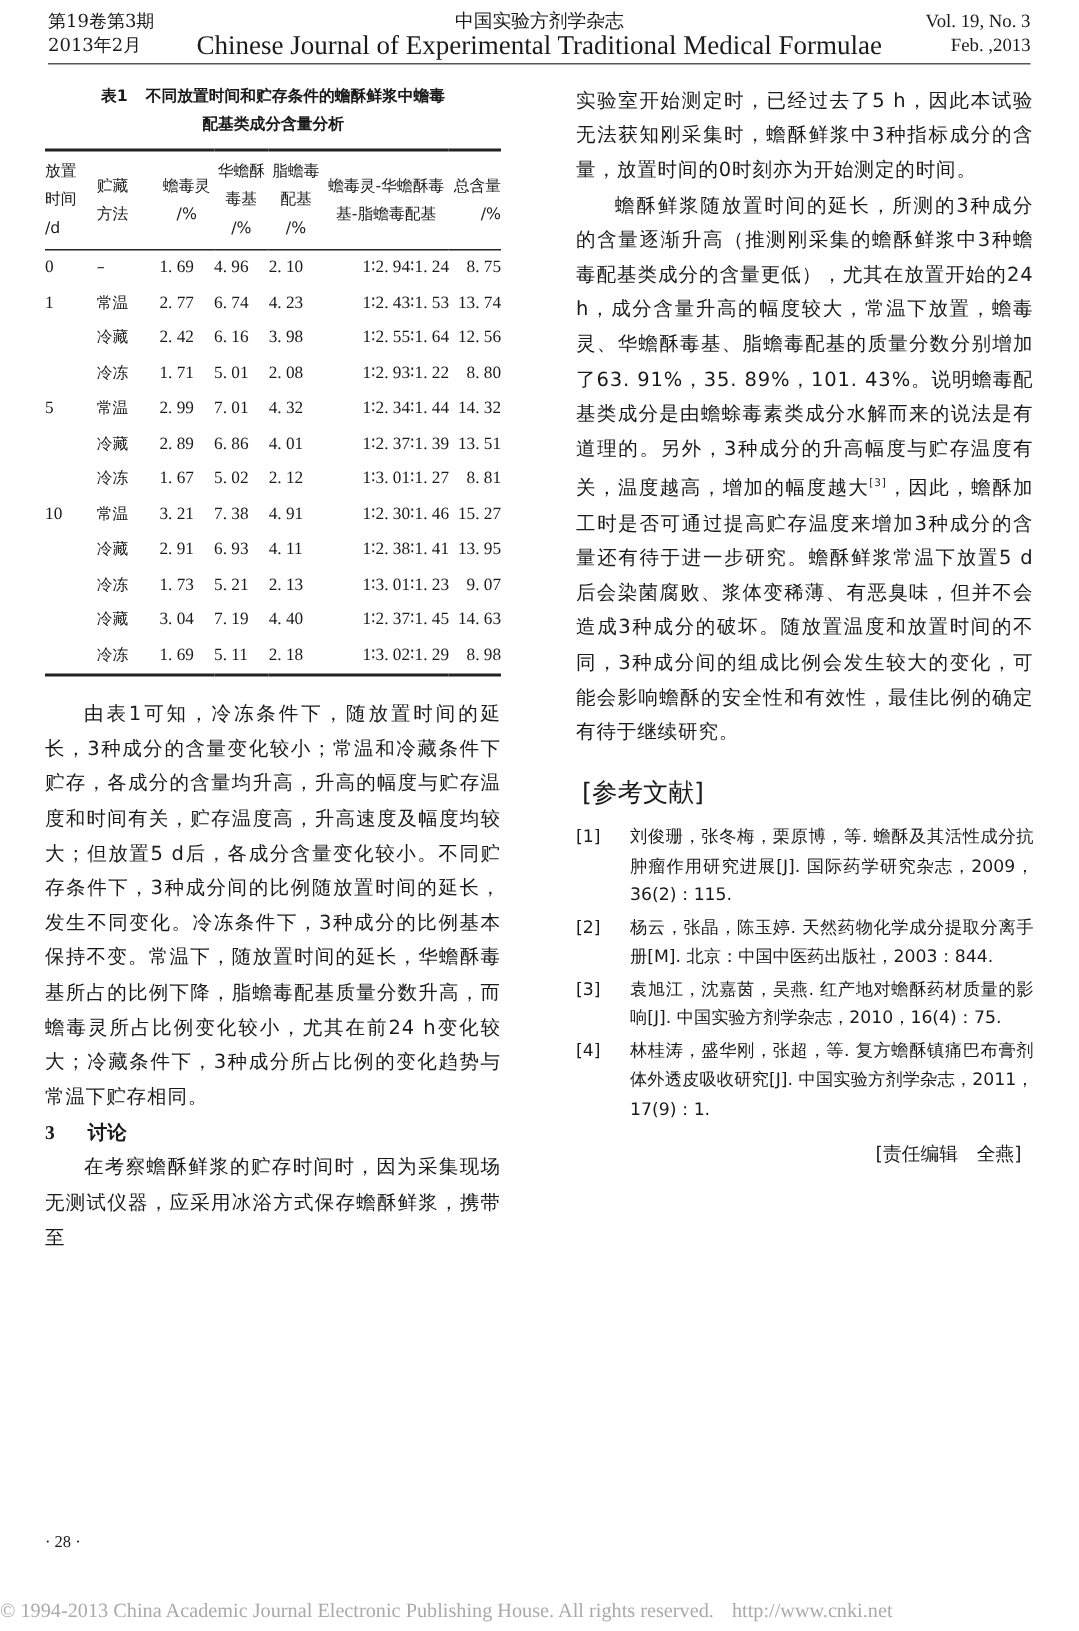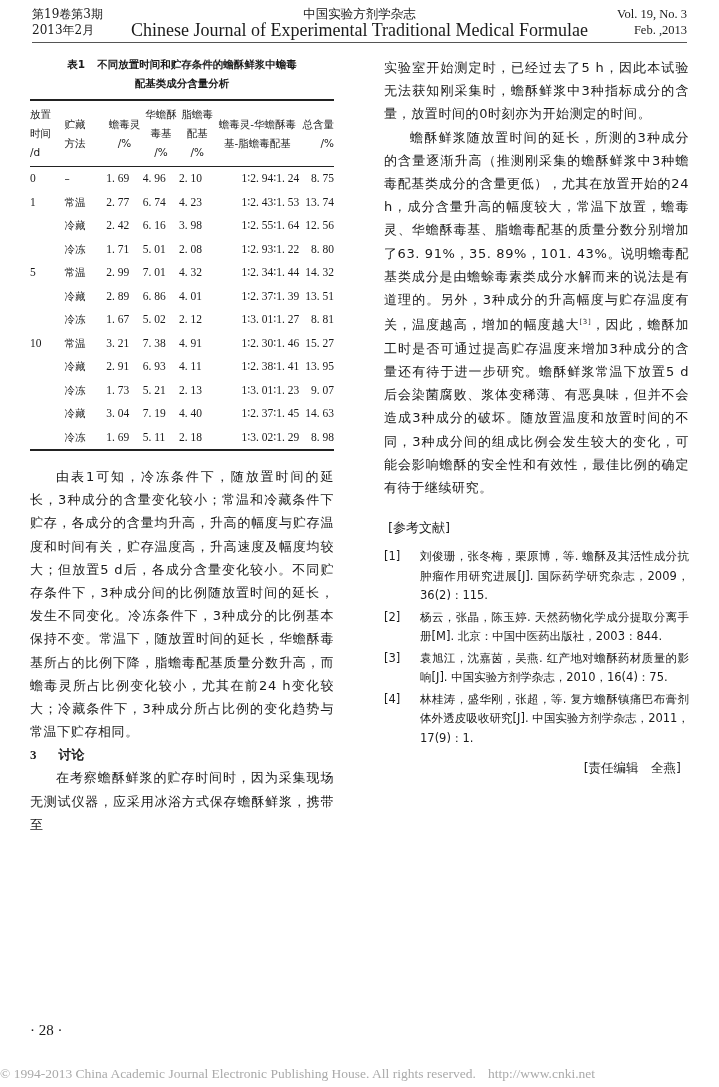--- a/index.html
+++ b/index.html
@@ -27,26 +27,26 @@
   td.c-method { text-align:left; width:44px; }
   td.c-num { text-align:left; width:38px; }
   td.c-ratio { text-align:right; width:88px;margin-top:16px; }
   td.c-total { text-align:right; width:36px; }
 
   p.body { margin:0; font-size:13px; line-height:23.2px; text-align:justify; letter-spacing:0.6px; }
   p.indent { text-indent:26px; }
   .sec { font-size:13px; font-weight:bold; line-height:23px; margin:0; }
   .sec .n { font-family:"Liberation Serif", serif; margin-right:22px; }
 
-  .refs-title { font-size:13px; line-height:22px; margin:18px 0 8px 4px; }
+  .refs-title { font-size:17px; line-height:22px; margin:18px 0 8px 4px; }
   .ref { position:relative; font-size:11.5px; line-height:19.5px; padding-left:36px; margin-bottom:2px; text-align:justify; }
   .ref .mk { position:absolute; left:0; top:0; font-size:11.5px; }
   .editor { text-align:right; font-size:12.5px; margin-top:12px; padding-right:8px; }
 
-  .pageno { position:absolute; left:30px; top:1022px; font-family:"Liberation Serif", serif; font-size:15px; }
+  .pageno { position:absolute; left:30px; top:1022px; font-family:"Liberation Serif", serif; font-size:11px; }
   .copy { position:absolute; left:0; right:0; top:1066px; font-family:"Liberation Serif", serif; font-size:13.5px; color:#aaaaaa; white-space:nowrap; }
   .copy .url { margin-left:12px; }
 </style>
 </head>
 <body>
 
 <div>
   <div class="hdr">
     <div class="hdr-left">
       <div>第19卷第3期</div>

